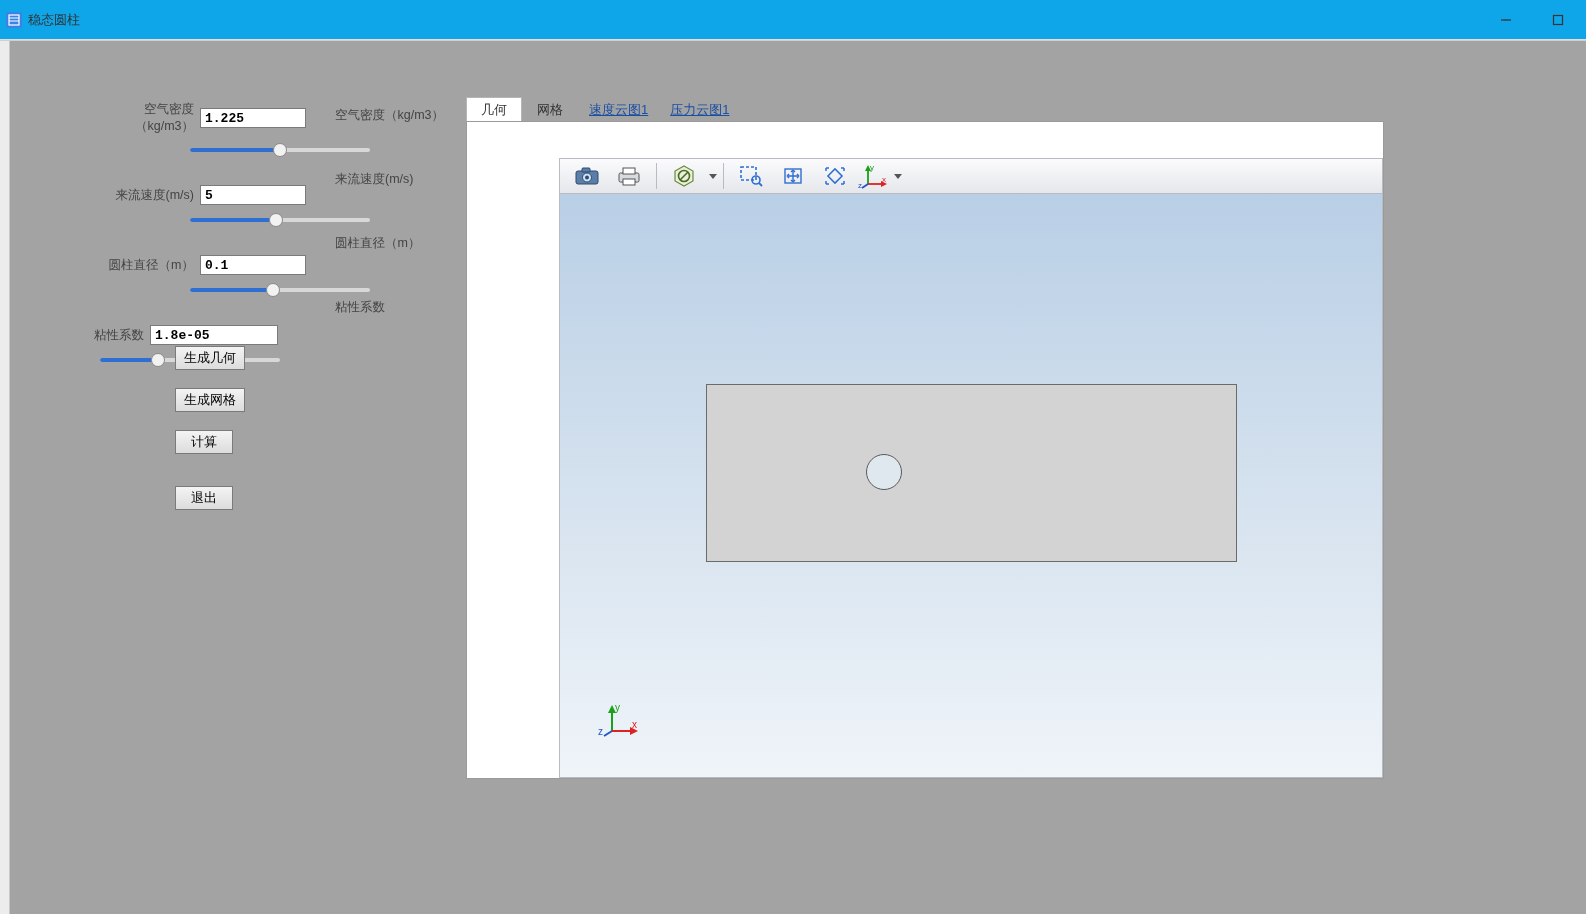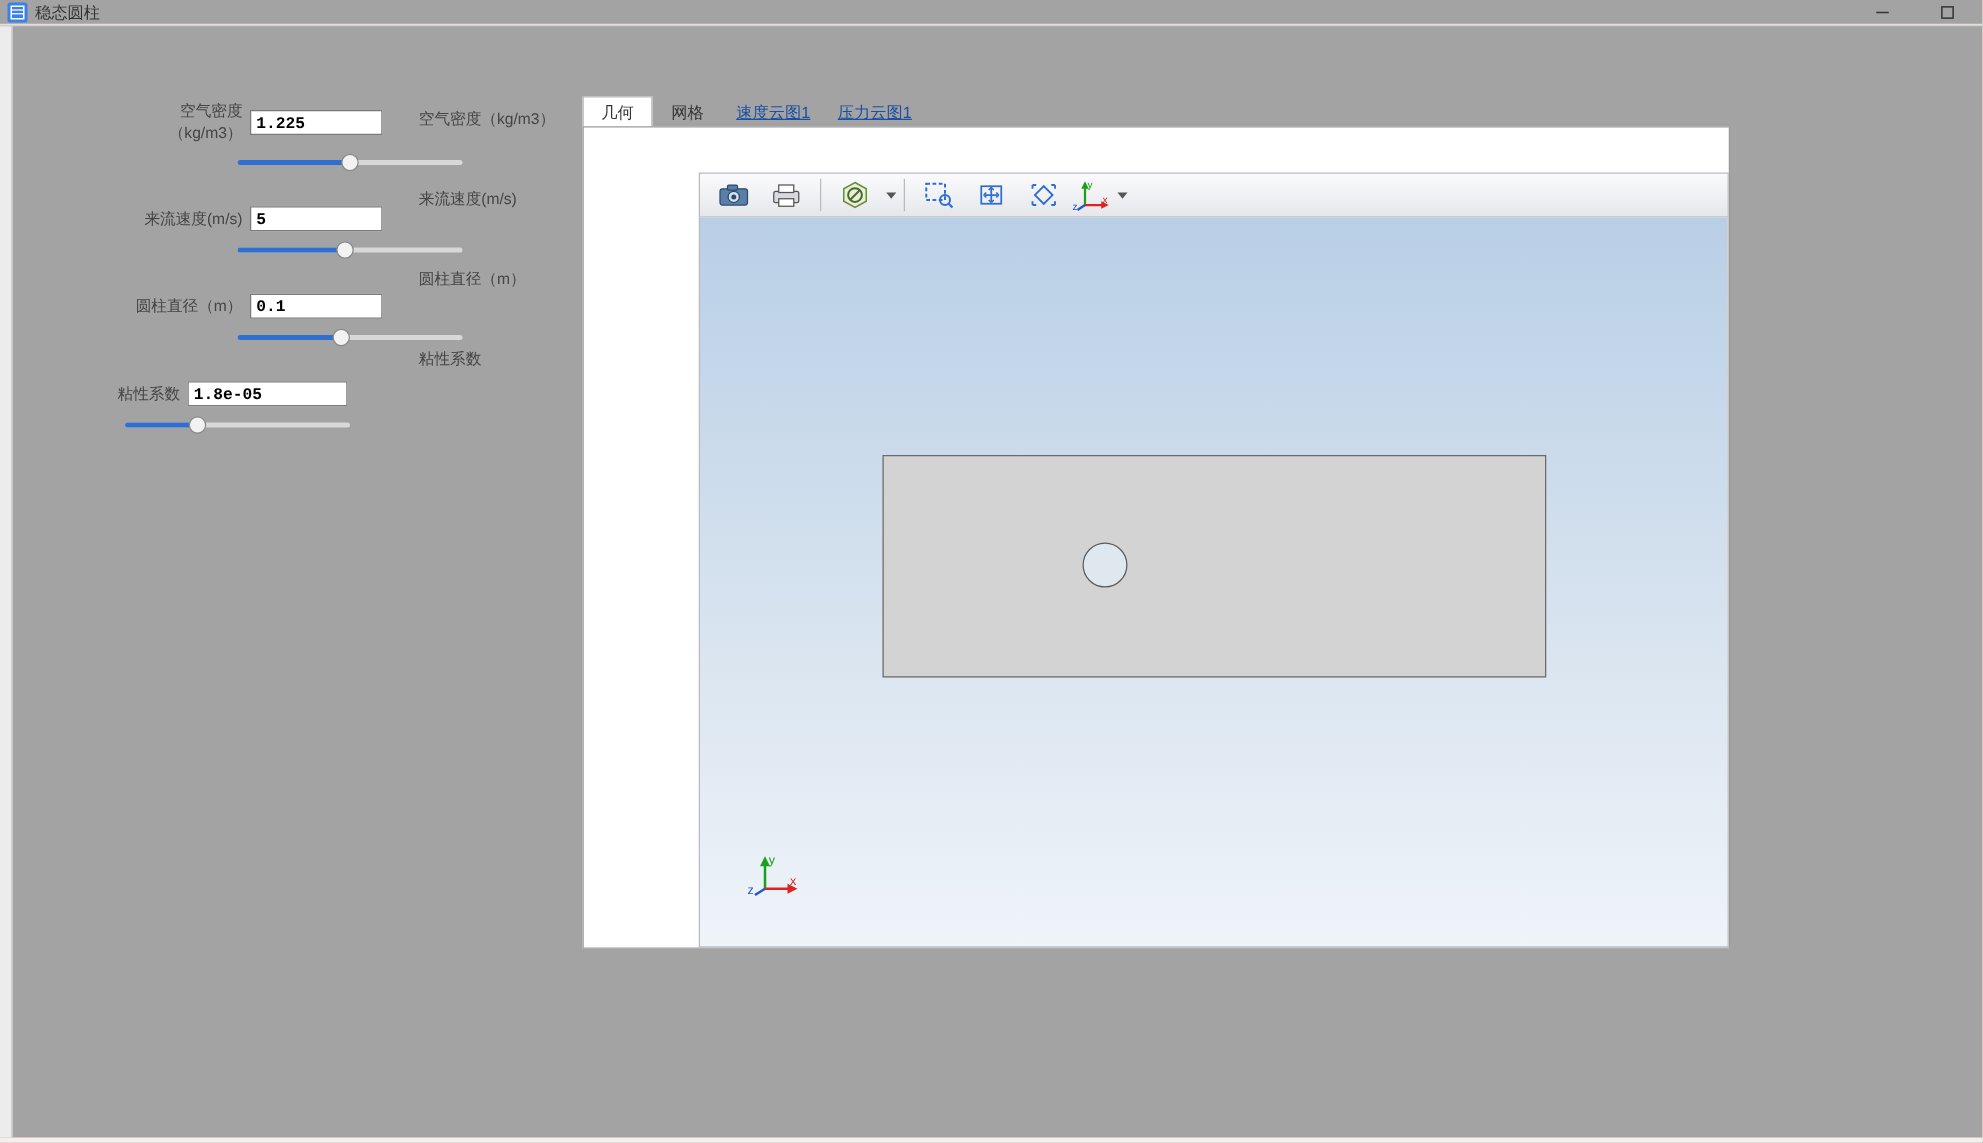--- a/index.html
+++ b/index.html
@@ -5,22 +5,22 @@
   * { box-sizing: border-box; }
   html, body {
     margin: 0; padding: 0;
     width: 1586px; height: 914px;
     font-family: "Microsoft YaHei", "SimSun", sans-serif;
     font-size: 13px;
     background: #f8edec;
     overflow: hidden;
   }
   .titlebar {
-    height: 20px;
-    background: #a3a3a3;
+    height: 40px;
+    background: #0ea5e9;
     border-bottom: 1px solid #e6dcdb;
     display: flex;
     align-items: center;
     padding: 0 6px;
     color: #333;
   }
   .title-icon {
     width: 16px; height: 16px;
     background: #3b82e6;
     border-radius: 2px;
@@ -317,20 +317,26 @@
     </div>
   </div>
 
   <div class="mirror-panel">
     <div class="mirror-label">空气密度（kg/m3）</div>
     <div class="mirror-label">来流速度(m/s)</div>
     <div class="mirror-label">圆柱直径（m）</div>
     <div class="mirror-label">粘性系数</div>
   </div>
 
+  <div class="btn-col">
+    <button class="win-button tight">生成几何</button>
+    <button class="win-button tight">生成网格</button>
+    <button class="win-button">计算</button>
+    <button class="win-button gap-extra">退出</button>
+  </div>
 
   <div class="tab-strip">
     <div class="tab active">几何</div>
     <div class="tab">网格</div>
     <div class="tab link">速度云图1</div>
     <div class="tab link">压力云图1</div>
   </div>
 
   <div class="viewport-frame">
 

